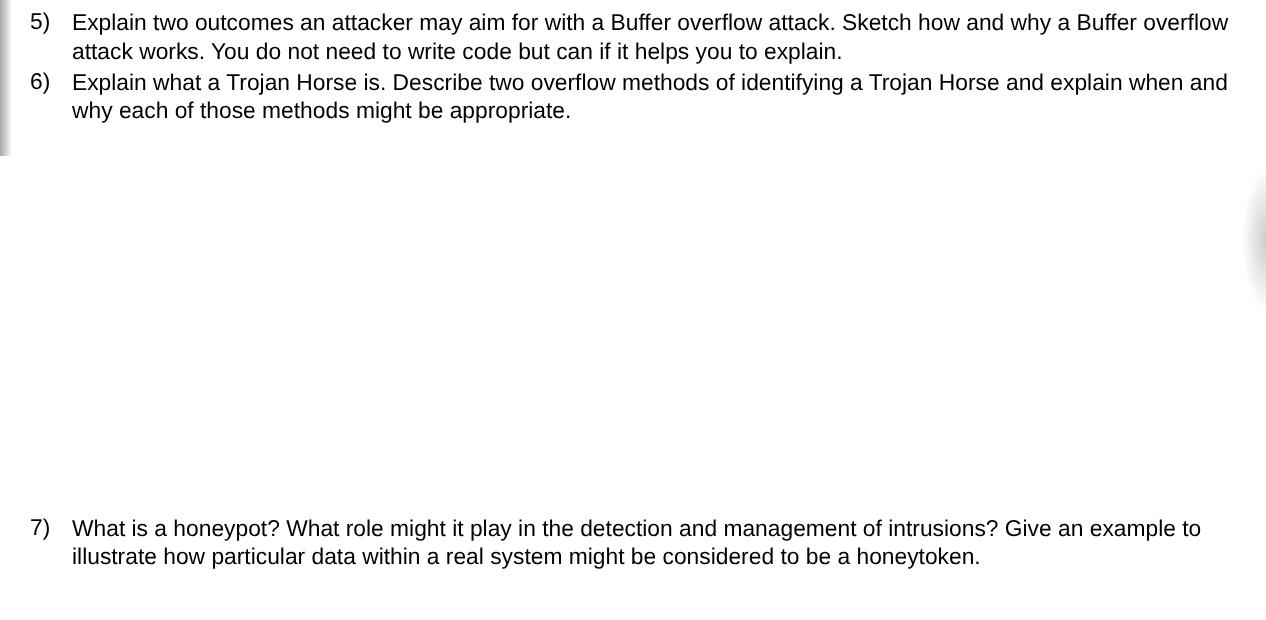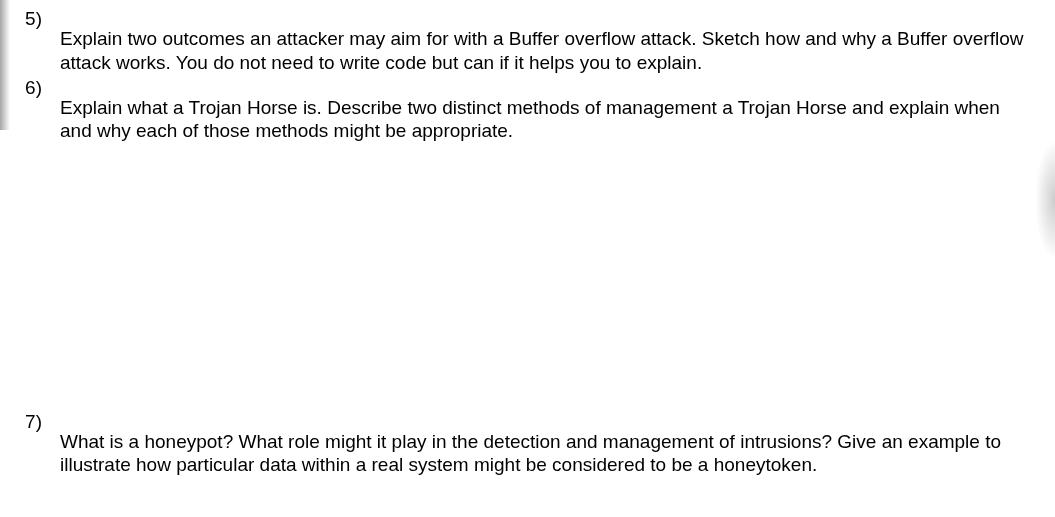--- a/index.html
+++ b/index.html
@@ -30,21 +30,20 @@
     .question-number {
       min-width: 40px;
       text-align: right;
       padding-right: 18px;
       font-weight: normal;
     }
     .question-text {
       flex: 1;
       line-height: 1.25;
       padding-right: 10px;
-      margin-top: 19px;
     }
     .top-block {
       margin-top: 0;
     }
     .bottom-block {
       position: absolute;
       bottom: 38px;
       left: 20px;
       right: 20px;
     }
@@ -77,21 +76,21 @@
 
   <div class="top-block">
 
     <div class="question">
       <div class="question-number">5)</div>
       <div class="question-text">Explain two outcomes an attacker may aim for with a Buffer overflow attack. Sketch how and why a Buffer overflow attack works. You do not need to write code but can if it helps you to explain.</div>
     </div>
 
     <div class="question">
       <div class="question-number">6)</div>
-      <div class="question-text">Explain what a Trojan Horse is. Describe two distinct methods of management a Trojan Horse and explain when and why each of those methods might be appropriate.</div>
+      <div class="question-text">Explain what a Trojan Horse is. Describe two overflow methods of identifying a Trojan Horse and explain when and why each of those methods might be appropriate.</div>
     </div>
 
   </div>
 
   <div class="bottom-block">
 
     <div class="question">
       <div class="question-number">7)</div>
       <div class="question-text">What is a honeypot? What role might it play in the detection and management of intrusions? Give an example to illustrate how particular data within a real system might be considered to be a honeytoken.</div>
     </div>

